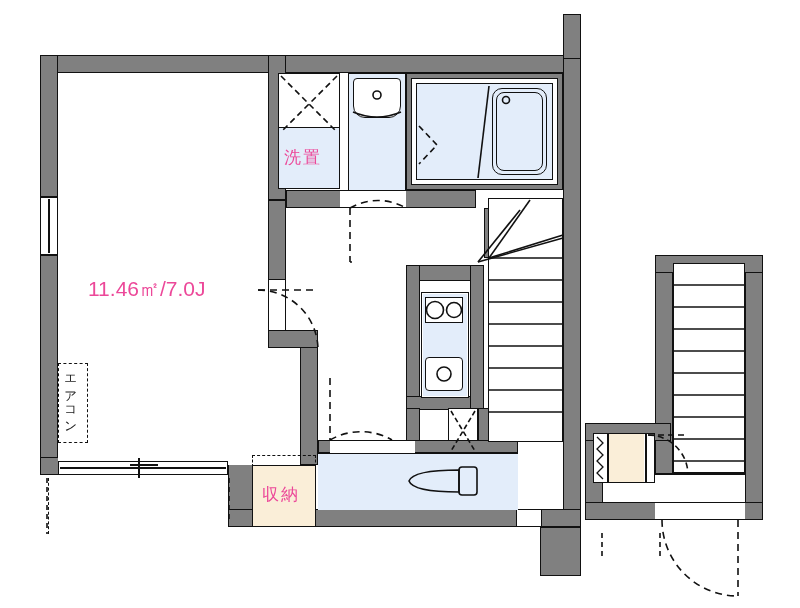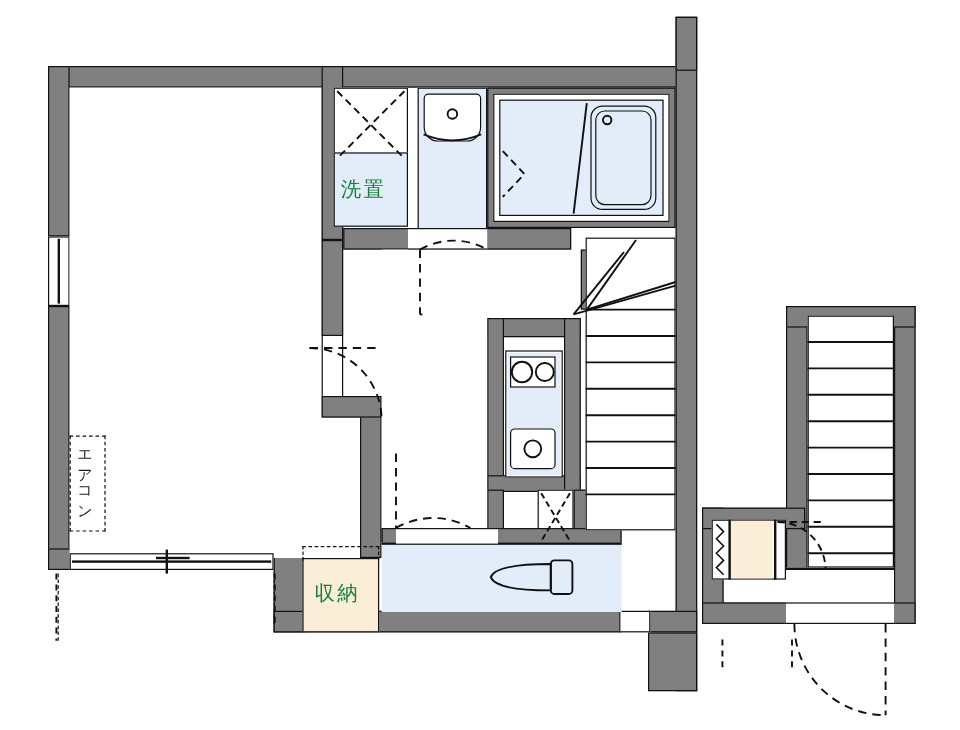--- a/index.html
+++ b/index.html
@@ -20,21 +20,21 @@
   .fill-white{position:absolute;background:#ffffff;box-sizing:border-box;}
   .room{position:absolute;background:#ffffff;box-sizing:border-box;}
   .wet{position:absolute;background:#e3edfa;border:1.6px solid #111111;box-sizing:border-box;}
   .wet-plain{position:absolute;background:#e3edfa;box-sizing:border-box;}
   .cream{position:absolute;background:#faeed8;border:1.6px solid #111111;box-sizing:border-box;}
   .line{position:absolute;background:#111111;}
   .dash-box{position:absolute;border:1.6px dashed #111111;box-sizing:border-box;background:transparent;}
   .dash-v{position:absolute;border-left:1.6px dashed #111111;}
 
   
-  .lbl{position:absolute;color:#15803d;white-space:nowrap;letter-spacing:1px;}
+  .lbl{position:absolute;color:#ec4899;white-space:nowrap;letter-spacing:1px;}
   .room-name{font-size:29px;letter-spacing:4px;}
   .room-area{font-size:21px;letter-spacing:0px;}
   .tag{font-size:17px;letter-spacing:2px;}
   .vtext{position:absolute;writing-mode:vertical-rl;text-orientation:upright;font-size:12.5px;letter-spacing:1px;color:#1a1a1a;line-height:1.02;}
 
   svg.ov{position:absolute;left:0;top:0;width:800px;height:608px;pointer-events:none;overflow:visible;}
 </style>
 </head>
 <body>
 
@@ -71,20 +71,23 @@
   <div class="line" style="left:130px;top:464px;width:28px;height:1.5px;"></div>
 
   <div class="dash-v" style="left:48px;top:478px;height:56px;"></div>
   <div class="dash-v" style="left:228px;top:478px;height:42px;"></div>
 
   <div class="dash-box" style="left:58px;top:363px;width:30px;height:80px;"></div>
   <div class="vtext" style="left:64px;top:367px;">
     <span>エアコン</span>
   </div>
 
+  <div class="lbl room-area" style="left:88px;top:275px;">
+    <span>11.46</span><span>㎡/7.0J</span>
+  </div>
 
   <div class="wall" style="left:268px;top:55px;width:18px;height:145px;"></div>
   <div class="wall" style="left:268px;top:200px;width:18px;height:80px;"></div>
   <div class="wall" style="left:300px;top:330px;width:18px;height:135px;"></div>
   <div class="wall" style="left:268px;top:330px;width:50px;height:18px;"></div>
 
   <div class="thin" style="left:278px;top:73px;width:62px;height:62px;"></div>
 
   <div class="wet" style="left:278px;top:127px;width:62px;height:62px;"></div>
   <div class="lbl tag" style="left:284px;top:146px;">洗置</div>

